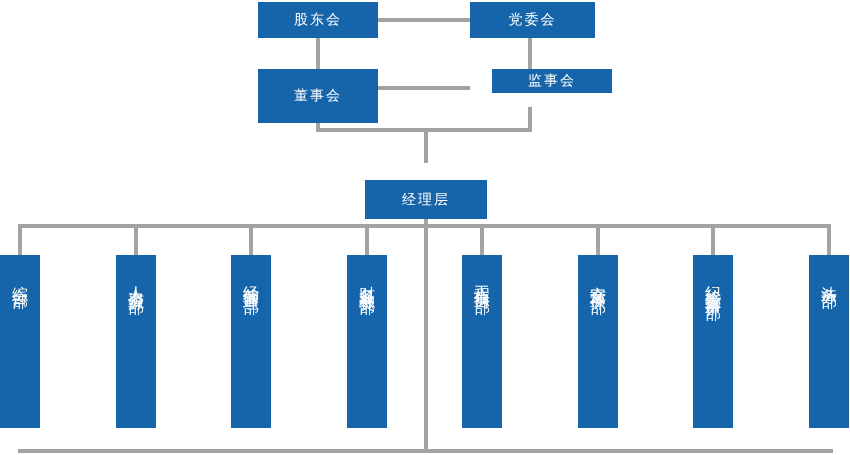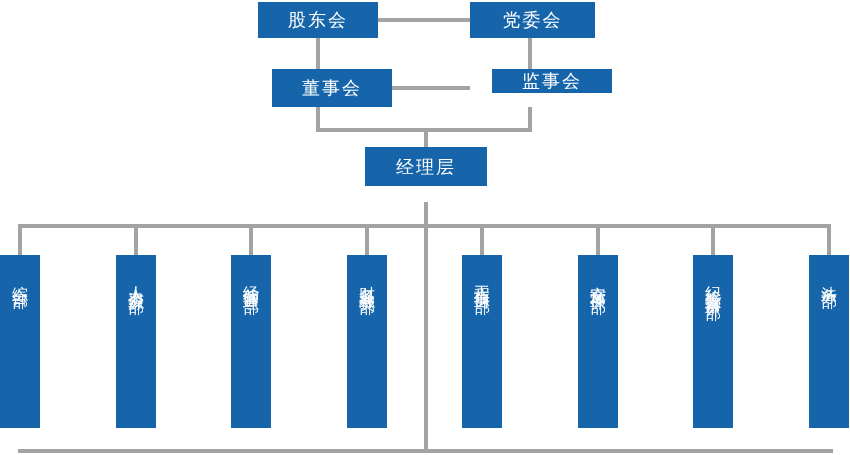--- a/index.html
+++ b/index.html
@@ -15,21 +15,21 @@
     position: absolute;
     background: var(--line-gray, #a3a3a3);
   }
   .node {
     position: absolute;
     background: var(--box-blue, #1665aa);
     color: var(--box-text, #ffffff);
     display: flex;
     align-items: center;
     justify-content: center;
-    font-size: 18px;
+    font-size: 14px;
     letter-spacing: 2px;
     white-space: nowrap;
   }
   .dept {
     position: absolute;
     top: 255px;
     width: 40px;
     height: 173px;
     background: var(--box-blue, #1665aa);
     display: flex;
@@ -65,23 +65,23 @@
   <div class="line" style="left:249px;top:224px;width:4px;height:31px"></div>
   <div class="line" style="left:365px;top:224px;width:4px;height:31px"></div>
   <div class="line" style="left:480px;top:224px;width:4px;height:31px"></div>
   <div class="line" style="left:596px;top:224px;width:4px;height:31px"></div>
   <div class="line" style="left:711px;top:224px;width:4px;height:31px"></div>
   <div class="line" style="left:827px;top:224px;width:4px;height:31px"></div>
   <div class="line" style="left:18px;top:449px;width:815px;height:4px"></div>
 
   <div class="node" style="left:258px;top:2px;width:120px;height:36px">股东会</div>
   <div class="node" style="left:470px;top:2px;width:125px;height:36px">党委会</div>
-  <div class="node" style="left:272px;top:69px;width:120px;height:38px">董事会</div>
+  <div class="node" style="left:258px;top:69px;width:120px;height:54px">董事会</div>
   <div class="node" style="left:492px;top:69px;width:120px;height:24px">监事会</div>
-  <div class="node" style="left:365px;top:147px;width:122px;height:39px">经理层</div>
+  <div class="node" style="left:365px;top:180px;width:122px;height:39px">经理层</div>
 
   <div class="dept" style="left:0px">
     <span class="vtext">综合部</span>
   </div>
   <div class="dept" style="left:116px">
     <span class="vtext">人力资源部</span>
   </div>
   <div class="dept" style="left:231px">
     <span class="vtext">经营管理部</span>
   </div>

